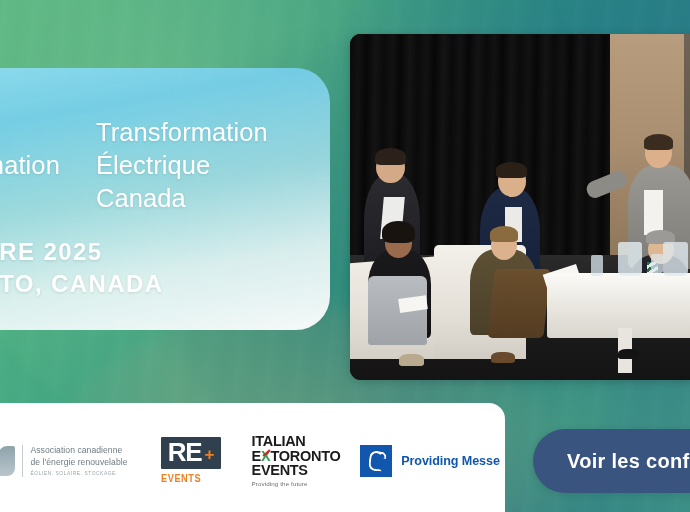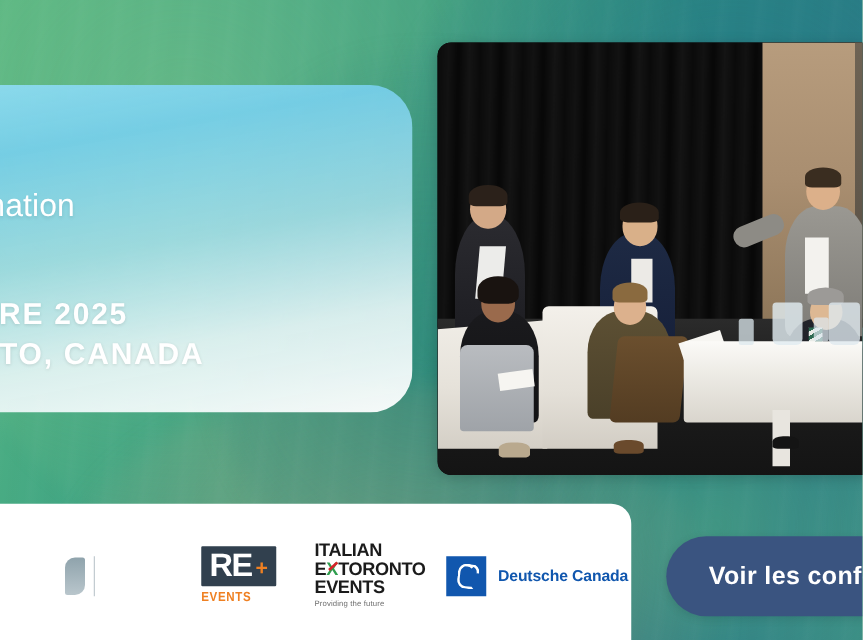--- a/index.html
+++ b/index.html
@@ -381,20 +381,23 @@
   <div class="bg-swirl-d"></div>
   <div class="bg-swirl-e"></div>
   <div class="bg-striations"></div>
 
   <div class="outline-frame"></div>
 
   <div class="headline-row">
     <div class="headline en">Electricity
 Transformation
 Canada</div>
+    <div class="headline fr">Transformation
+Électrique
+Canada</div>
   </div>
 
   <div class="eventmeta">OCTOBRE 2025
 TORONTO, CANADA</div>
 
   <div class="photo">
     <div class="ph-curtain"></div>
     <div class="ph-wall"></div>
     <div class="ph-wall-edge"></div>
     <div class="ph-floor"></div>
@@ -445,20 +448,25 @@
     <div class="shoe2"></div>
     <div class="shoe3"></div>
   </div>
 
   <div class="logo-card">
 
     <div class="logo-slot canrea">
       <div class="canrea-inner">
         <div class="canrea-mark"></div>
         <div class="canrea-rule"></div>
+        <div class="canrea-txt">
+          <div class="canrea-l1">Association canadienne</div>
+          <div class="canrea-l2">de l'énergie renouvelable</div>
+          <div class="canrea-tag">ÉOLIEN. SOLAIRE. STOCKAGE.</div>
+        </div>
       </div>
     </div>
 
     <div class="logo-slot replus">
       <div class="replus-col">
         <div class="replus-block">
           <span class="replus-re">RE</span>
           <span class="replus-plus">+</span>
         </div>
         <div class="replus-events">EVENTS</div>
@@ -476,21 +484,21 @@
         <div class="ieg-l">EVENTS</div>
         <div class="ieg-tag">Providing the future</div>
       </div>
     </div>
 
     <div class="logo-slot dmesse">
       <div class="dmesse-inner">
         <div class="dm-square">
           <div class="dm-glyph"></div>
         </div>
-        <div class="dm-text">Deutsche Canada</div>
+        <div class="dm-text">Providing Messe</div>
       </div>
     </div>
 
   </div>
 
   <button class="cta">Voir les conférenciers</button>
 
 </div>
 
 </body></html>

